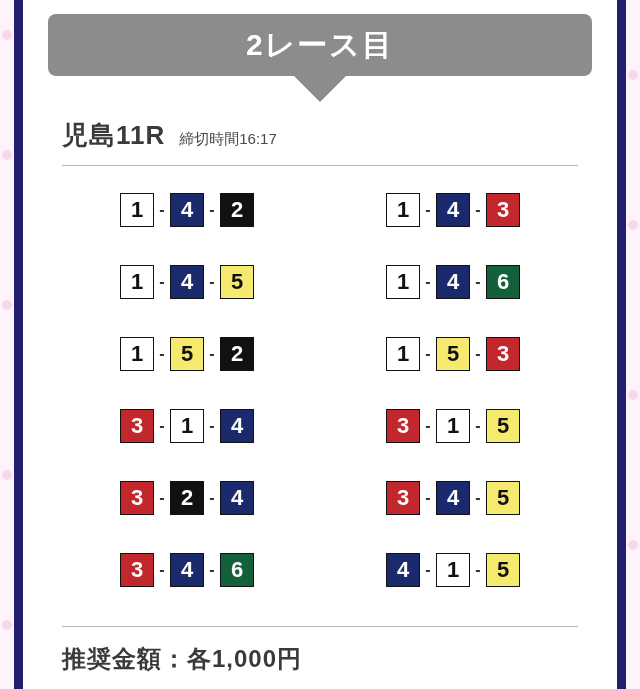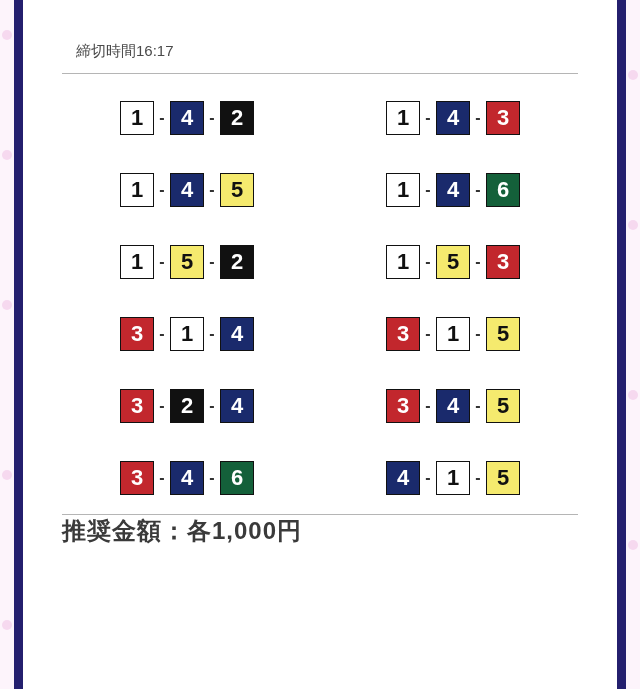--- a/index.html
+++ b/index.html
@@ -142,22 +142,23 @@
   .sep {
     width: 16px;
     text-align: center;
     font-size: 16px;
     color: #333333;
     font-weight: bold;
   }
 
   
   .footer {
-    margin: 0 32px 0 32px;
+    margin: 20px 32px 0 32px;
     border-top: 1px solid #b5b5b5;
+    padding-top: 16px;
   }
   .footer-text {
     font-size: 24px;
     font-weight: bold;
     color: #3a3a3a;
     letter-spacing: 1px;
   }
 </style>
 </head>
 <body>
@@ -178,22 +179,29 @@
     <div class="band-outer"></div>
     <div class="band-inner"></div>
     <div class="dot" style="top:70px;"></div>
     <div class="dot" style="top:220px;"></div>
     <div class="dot" style="top:390px;"></div>
     <div class="dot" style="top:540px;"></div>
   </div>
 
   <div class="content">
 
+    <div class="banner-wrap">
+      <div class="banner">
+        <span class="banner-title">2レース目</span>
+      </div>
+      <div class="banner-arrow"></div>
+    </div>
 
     <div class="race-head">
+      <span class="race-name">児島11R</span>
       <span class="race-deadline">締切時間16:17</span>
     </div>
 
     <div class="grid">
         <div class="combo">
           <span class="cell" style="background: rgb(255, 255, 255); color: rgb(17, 17, 17);">1</span>
           <span class="sep">-</span>
           <span class="cell" style="background: rgb(26, 42, 108); color: rgb(255, 255, 255);">4</span>
           <span class="sep">-</span>
           <span class="cell" style="background: rgb(17, 17, 17); color: rgb(255, 255, 255);">2</span>

